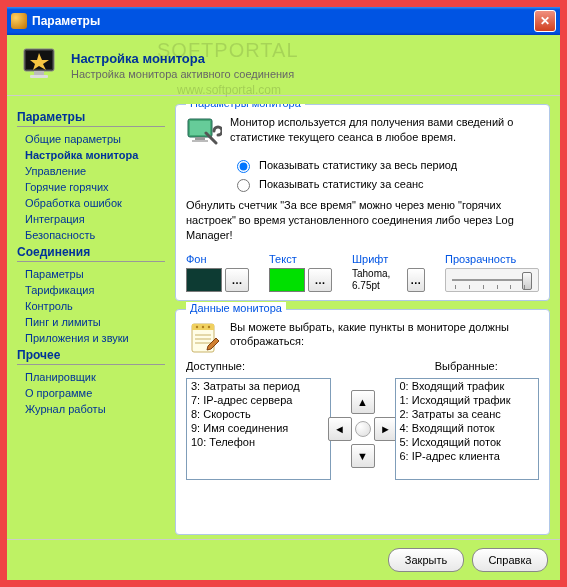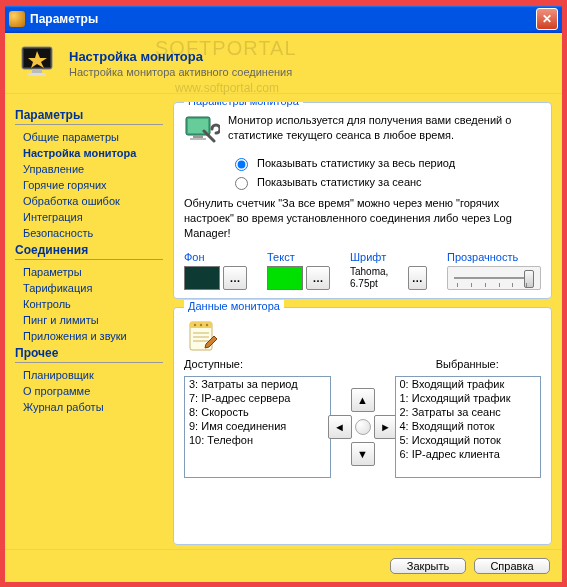--- a/index.html
+++ b/index.html
@@ -1,16 +1,16 @@
 <!DOCTYPE html>
 <html><head>
 <meta charset="utf-8">
 <style>
 html,body{margin:0;padding:0;font-family:Tahoma,Arial,sans-serif;font-size:11px;color:#000;background:#ece9d8}
-.window{width:567px;height:587px;background:#fde047;border:5px solid #ef4444;box-sizing:border-box;position:relative;display:flex;flex-direction:column}
+.window{width:567px;height:587px;background:#bef264;border:7px solid #ef4444;box-sizing:border-box;position:relative;display:flex;flex-direction:column}
 .titlebar{height:28px;background:linear-gradient(to bottom,#3c8cf0 0%,#0054e3 10%,#0054e3 90%,#003cc0 100%);display:flex;align-items:center;padding:0 4px;color:#fff;font-weight:bold;font-size:12px}
 .titlebar .ticon{width:16px;height:16px;margin-right:5px;background:radial-gradient(circle at 30% 30%,#ffd060,#c07000);border-radius:3px}
 .titlebar .title{flex:1}
 .closebtn{width:20px;height:20px;background:linear-gradient(to bottom,#f09080,#d04020);border:1px solid #fff;border-radius:3px;display:flex;align-items:center;justify-content:center;color:#fff;font-weight:bold;font-size:12px;cursor:pointer}
 .header{display:flex;align-items:center;padding:10px 14px;border-bottom:1px solid #ccc;position:relative}
 .header .hicon{width:40px;height:40px;margin-right:10px;position:relative}
 .header h1{margin:0;font-size:13px;font-weight:bold;color:#003399}
 .header p{margin:2px 0 0 0;font-size:11px;color:#666}
 .wm{position:absolute;left:150px;top:4px;font-size:20px;font-weight:normal;color:rgba(0,0,0,.12);letter-spacing:1px;pointer-events:none}
 .wm2{position:absolute;left:170px;top:48px;font-size:12px;color:rgba(0,0,0,.15);pointer-events:none}
@@ -43,21 +43,21 @@
 .listbox{flex:1;border:1px solid #7f9db9;background:#fff;height:100px;overflow:auto;font-size:11px}
 .listbox div{padding:1px 4px;white-space:nowrap;cursor:default}
 .arrows{width:52px;display:flex;flex-direction:column;align-items:center;justify-content:center;gap:3px}
 .arow{display:flex;gap:3px;align-items:center}
 .abtn{width:22px;height:22px;border:1px solid #888;background:linear-gradient(#fff,#e4e4e4);display:flex;align-items:center;justify-content:center;cursor:pointer;border-radius:2px}
 .cbtn{width:14px;height:14px;border:1px solid #aaa;border-radius:50%;background:radial-gradient(circle at 30% 30%,#fff,#ddd)}
 .collabels{display:flex;margin-top:4px}
 .collabels span{flex:1;font-size:11px}
 .collabels span:last-child{text-align:center;padding-left:62px}
 .footer{border-top:1px solid #ccc;padding:8px 12px;display:flex;justify-content:flex-end;gap:8px}
-.btn{min-width:76px;height:16px;border:1px solid #888;background:linear-gradient(#fff,#e8e8e8);border-radius:5px;cursor:pointer;font-size:11px;font-family:inherit}
+.btn{min-width:76px;height:24px;border:1px solid #888;background:linear-gradient(#fff,#e8e8e8);border-radius:11px;cursor:pointer;font-size:11px;font-family:inherit}
 svg{display:block}
 </style>
 </head>
 <body>
 
 <div class="window">
   <div class="titlebar">
     <div class="ticon"></div>
     <div class="title">Параметры</div>
     <div class="closebtn">✕</div>
@@ -176,20 +176,21 @@
                 <rect x="6" y="4" width="22" height="6" fill="#f0d060"></rect>
                 <circle cx="11" cy="7" r="1.2" fill="#b08020"></circle>
                 <circle cx="17" cy="7" r="1.2" fill="#b08020"></circle>
                 <circle cx="23" cy="7" r="1.2" fill="#b08020"></circle>
                 <line x1="9" y1="15" x2="25" y2="15" stroke="#c9b36a"></line>
                 <line x1="9" y1="19" x2="25" y2="19" stroke="#c9b36a"></line>
                 <line x1="9" y1="23" x2="25" y2="23" stroke="#c9b36a"></line>
                 <path d="M22 26 l8-8 3 3 -8 8 -4 1z" fill="#d08030" stroke="#804010"></path>
               </svg>
           </div>
+          <div class="desc">Вы можете выбрать, какие пункты в мониторе должны отображаться:</div>
         </div>
         <div class="collabels">
           <span>Доступные:</span>
           <span>Выбранные:</span>
         </div>
         <div class="avail">
           <div class="listbox" id="lb-avail">
               <div>3: Затраты за период</div>
               <div>7: IP-адрес сервера</div>
               <div>8: Скорость</div>

